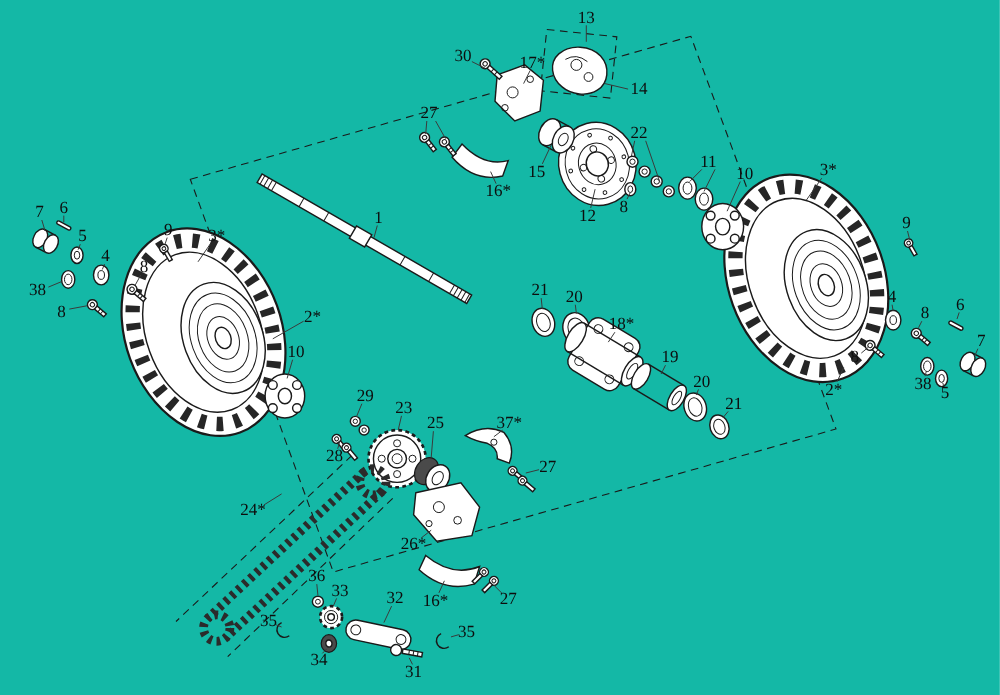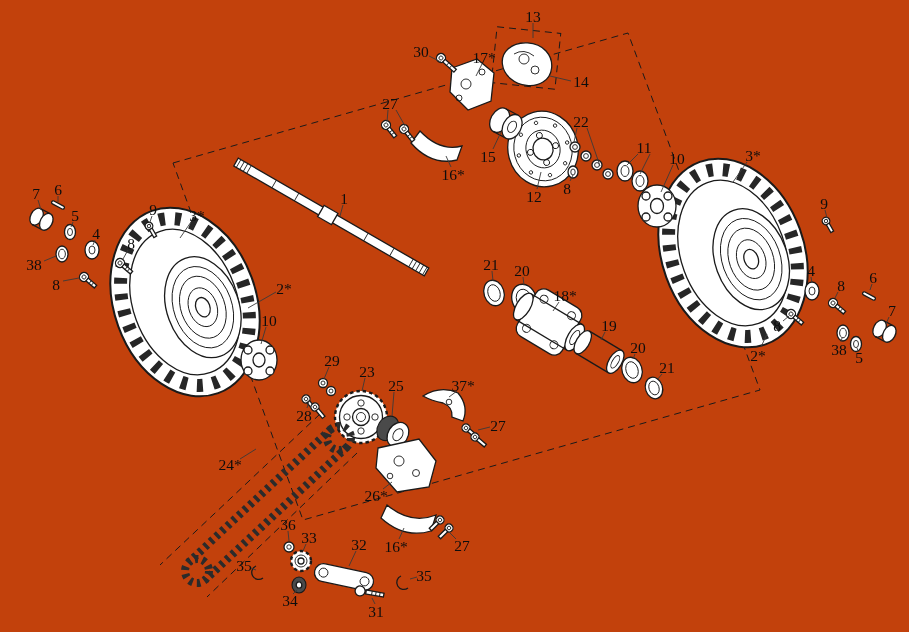--- a/index.html
+++ b/index.html
@@ -1,16 +1,16 @@
 <!DOCTYPE html>
 <html><head>
 <meta charset="utf-8">
 <style>
   html,body{margin:0;padding:0;background:#ffffff}
-  .stage{position:relative;width:909px;height:632px;background:#c2410c;overflow:hidden;
+  .stage{position:relative;width:909px;height:632px;background:#14b8a6;overflow:hidden;
          font-family:"Liberation Serif",serif}
   svg{display:block}
   .s{fill:none;stroke:#1a1a1a;stroke-width:1.3}
   .sf{fill:#ffffff;stroke:#1a1a1a;stroke-width:1.3}
   .sd{fill:#4a4a4a;stroke:#1a1a1a;stroke-width:1.1}
   .thick{stroke-width:2}
   .thin{stroke-width:0.9}
   .dash{stroke-dasharray:7 5;stroke-width:1}
   .tread{fill:none;stroke:#262626;stroke-width:13;stroke-dasharray:6 10}
   .teeth{fill:#ffffff;stroke:#1a1a1a;stroke-width:2.4;stroke-dasharray:3.5 3}

